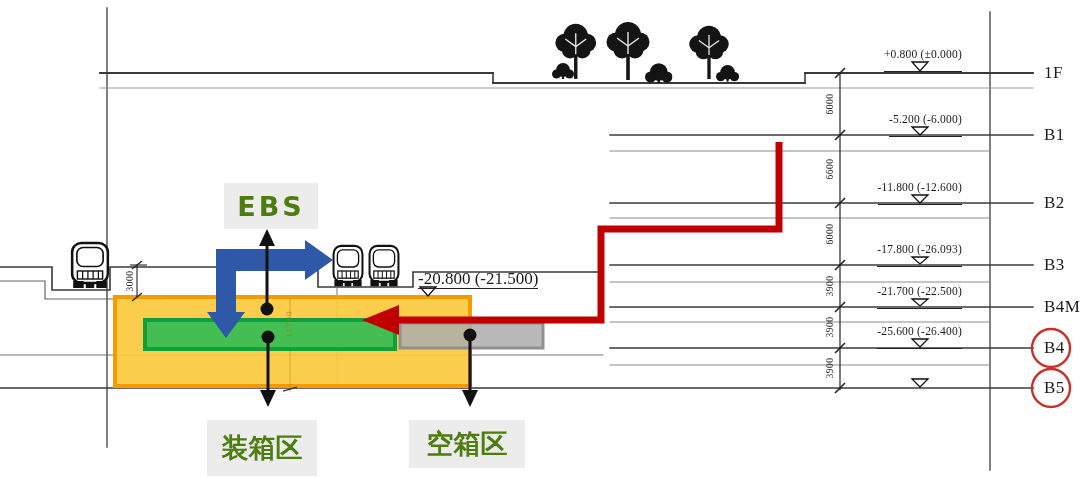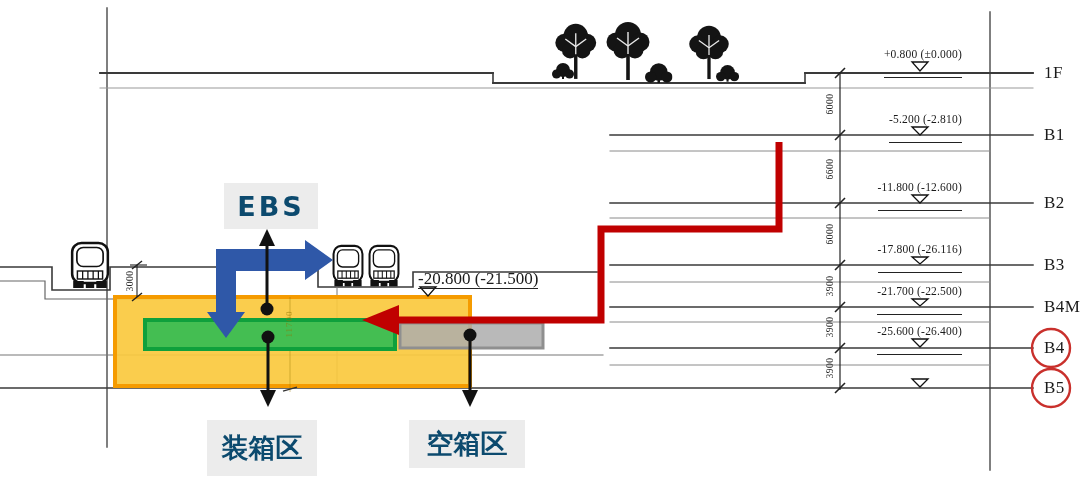--- a/index.html
+++ b/index.html
@@ -5,37 +5,37 @@
   html,body{margin:0;padding:0;background:#ffffff;}
   #stage{
     position:relative;width:1080px;height:477px;background:#ffffff;overflow:hidden;
     font-family:"Liberation Serif", serif;color:#1a1a1a;
   }
   #base-svg{position:absolute;left:0;top:0;}
   .elev{
     position:absolute;right:118px;width:220px;text-align:right;
     font-size:11.5px;line-height:14px;letter-spacing:0.2px;white-space:nowrap;
   }
-  .elev span{border-bottom:1.2px solid #222;padding-bottom:17px;}
+  .elev span{border-bottom:1.2px solid #222;padding-bottom:11px;}
   .mid-elev{
     position:absolute;left:418px;top:272px;font-size:17px;line-height:14px;white-space:nowrap;
   }
   .mid-elev span{border-bottom:1.2px solid #222;}
   .flabel{
     position:absolute;left:1036px;width:44px;height:20px;line-height:20px;
     font-size:17px;letter-spacing:0.5px;margin-left:8px;
   }
   .vtext{
     position:absolute;transform:translate(-50%,-50%) rotate(-90deg);
     white-space:nowrap;font-size:9.5px;letter-spacing:0.5px;color:#222;
   }
   .vtext.faint{font-size:9px;color:rgba(146,116,0,0.55);letter-spacing:1px;}
   .tagbox{
     position:absolute;background:#ECECEC;display:flex;align-items:center;justify-content:center;
-    font-family:"DejaVu Sans", sans-serif;font-weight:bold;color:#0c4a6e;
+    font-family:"DejaVu Sans", sans-serif;font-weight:bold;color:#4d7c0f;
   }
   #ebs-box{left:224px;top:183px;width:94px;height:46px;font-size:27px;letter-spacing:3px;}
   #packing-box{left:207px;top:420px;width:110px;height:56px;font-size:27px;}
   #empty-box{left:409px;top:420px;width:116px;height:48px;font-size:27px;}
 </style>
 </head>
 <body>
 
 <div id="stage">
 
@@ -183,23 +183,23 @@
 
     <circle cx="1051" cy="348" r="19" fill="none" stroke="#C9302C" stroke-width="2.4"></circle>
     <circle cx="1051" cy="388" r="19" fill="none" stroke="#C9302C" stroke-width="2.4"></circle>
   </svg>
 
   <div id="ebs-box" class="tagbox">EBS</div>
   <div id="packing-box" class="tagbox">装箱区</div>
   <div id="empty-box" class="tagbox">空箱区</div>
 
   <div class="elev" style="top:47px"><span>+0.800 (±0.000)</span></div>
-  <div class="elev" style="top:112px"><span>-5.200 (-2.810)</span></div>
+  <div class="elev" style="top:112px"><span>-5.200 (-6.000)</span></div>
   <div class="elev" style="top:180px"><span>-11.800 (-12.600)</span></div>
-  <div class="elev" style="top:242px"><span>-17.800 (-26.116)</span></div>
+  <div class="elev" style="top:242px"><span>-17.800 (-26.093)</span></div>
   <div class="elev" style="top:284px"><span>-21.700 (-22.500)</span></div>
   <div class="elev" style="top:324px"><span>-25.600 (-26.400)</span></div>
 
   <div class="mid-elev">
     <span>-20.800 (-21.500)</span>
   </div>
 
   <div class="flabel" style="top:63px">1F</div>
   <div class="flabel" style="top:125px">B1</div>
   <div class="flabel" style="top:193px">B2</div>

